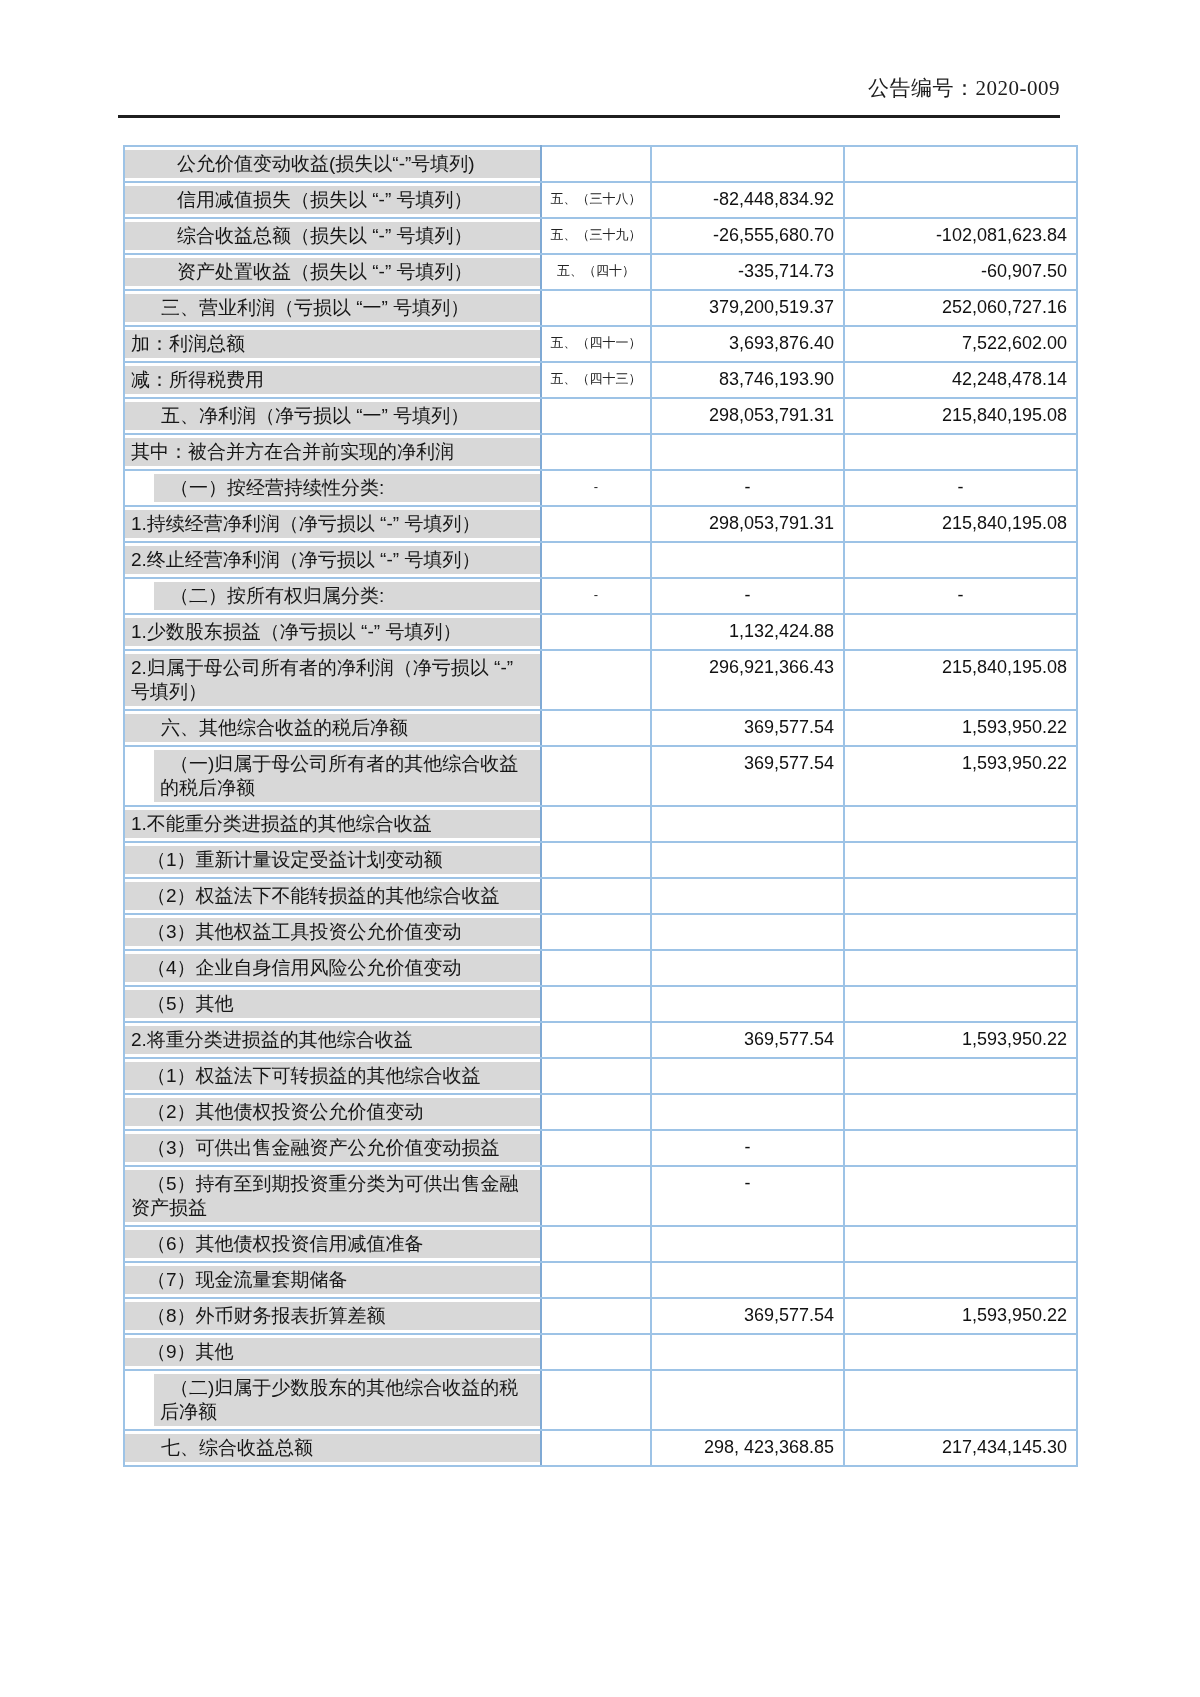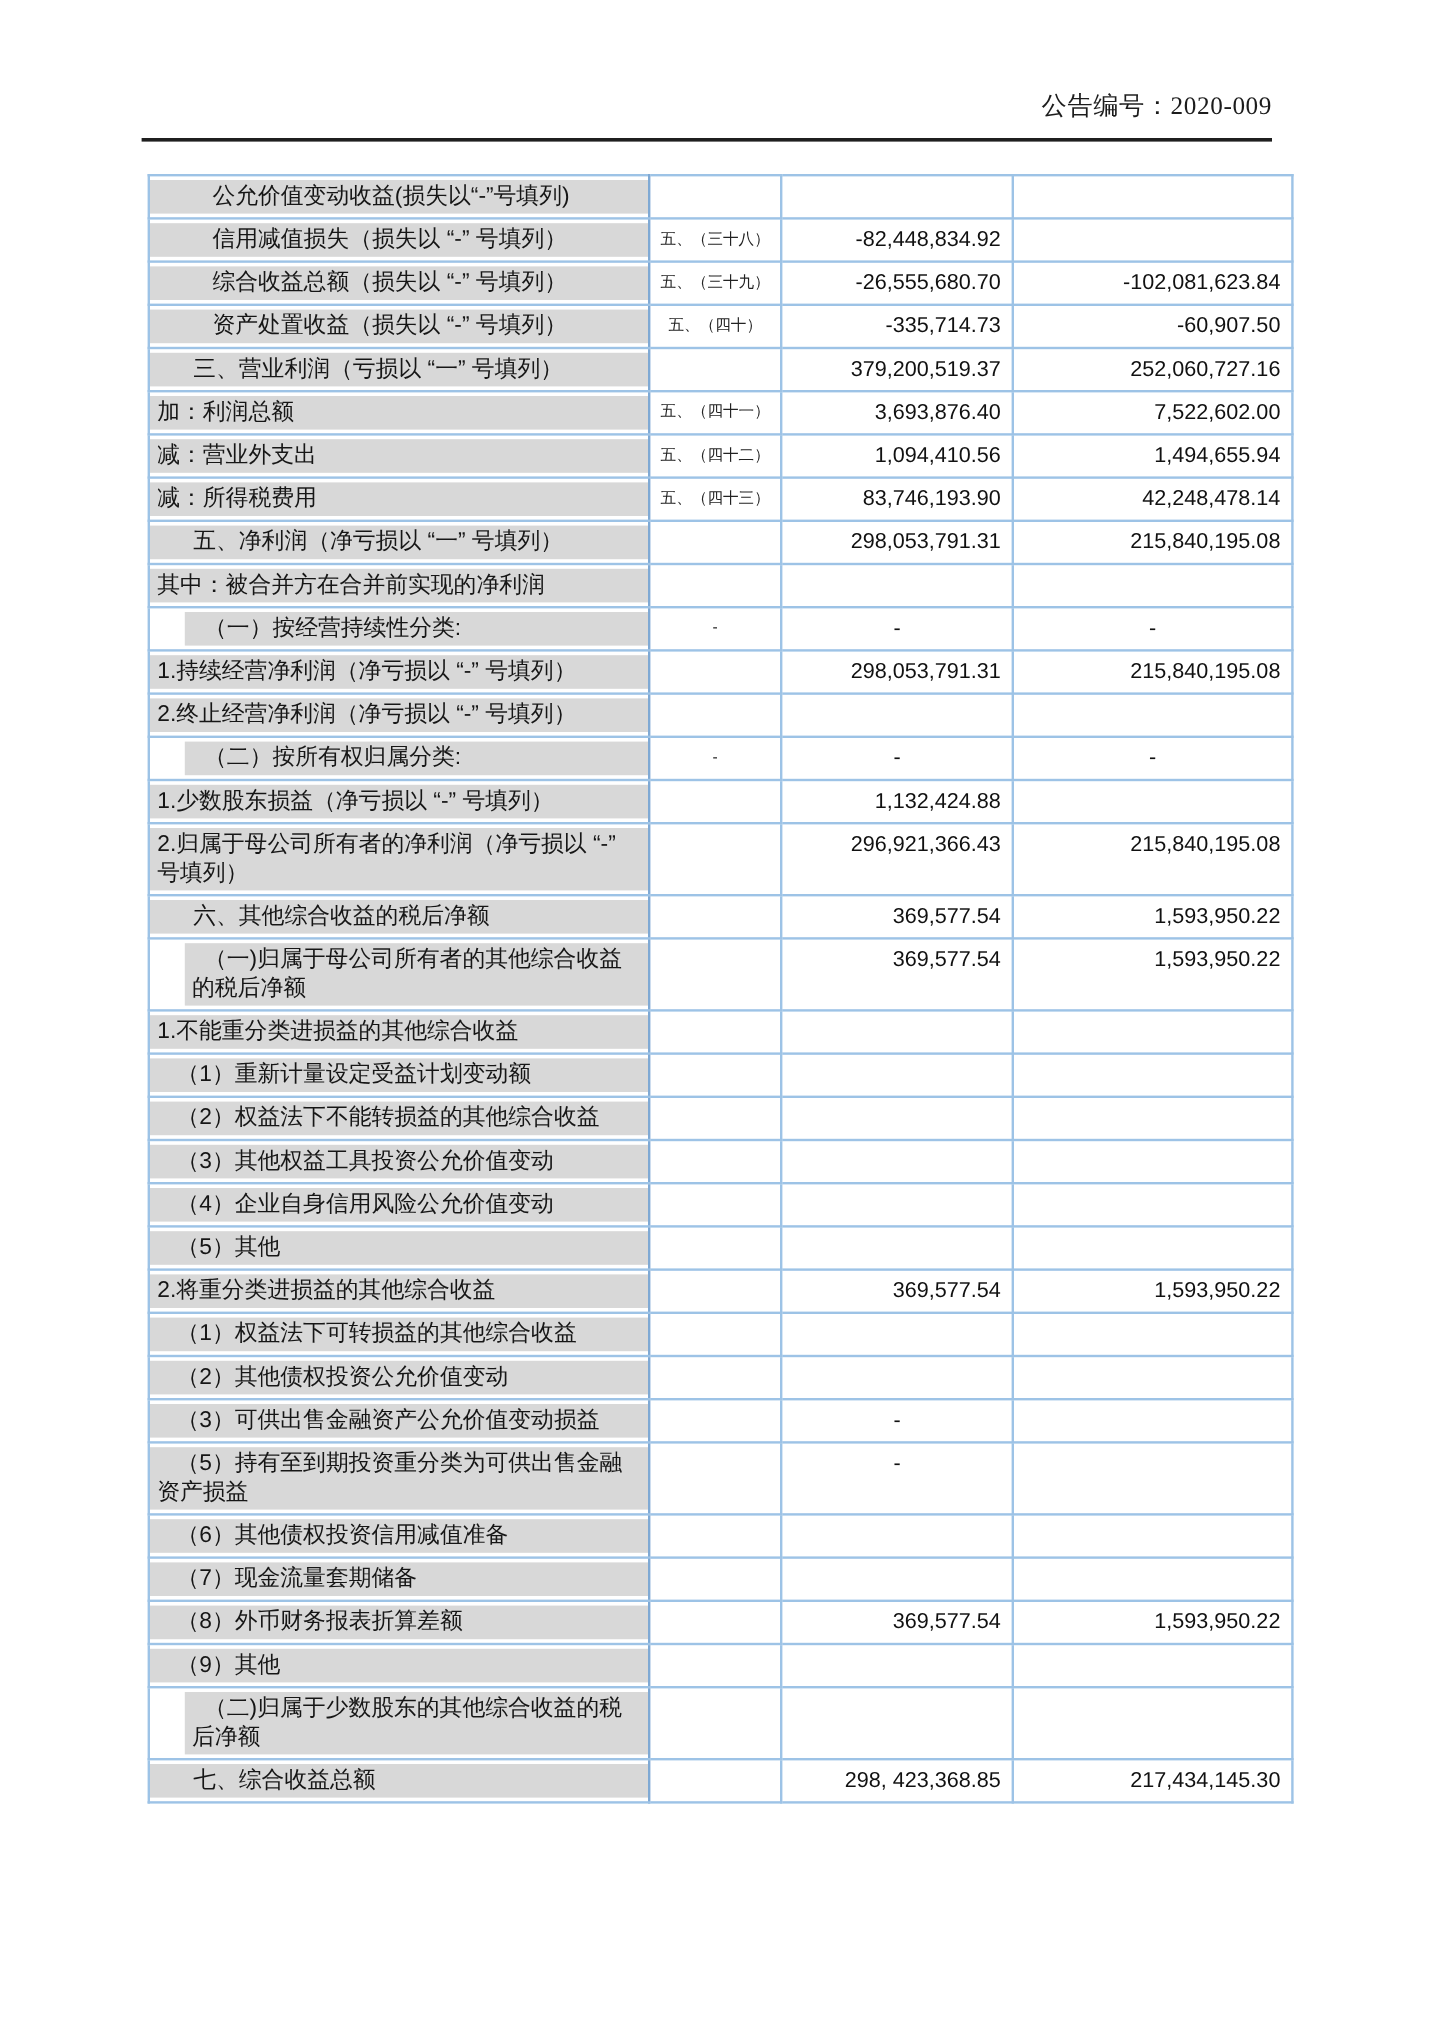--- a/index.html
+++ b/index.html
@@ -106,28 +106,20 @@
           <tr>
             <td class="label">
               <div class="shade indent-0">加：利润总额</div>
             </td>
             <td class="note">五、（四十一）</td>
             <td class="amount">3,693,876.40</td>
             <td class="amount">7,522,602.00</td>
           </tr>
           <tr>
             <td class="label">
-              <div class="shade indent-0">减：营业外支出</div>
-            </td>
-            <td class="note">五、（四十二）</td>
-            <td class="amount">1,094,410.56</td>
-            <td class="amount">1,494,655.94</td>
-          </tr>
-          <tr>
-            <td class="label">
               <div class="shade indent-0">减：所得税费用</div>
             </td>
             <td class="note">五、（四十三）</td>
             <td class="amount">83,746,193.90</td>
             <td class="amount">42,248,478.14</td>
           </tr>
           <tr class="bold">
             <td class="label">
               <div class="shade indent-0">五、净利润（净亏损以 “一” 号填列）</div>
             </td>

